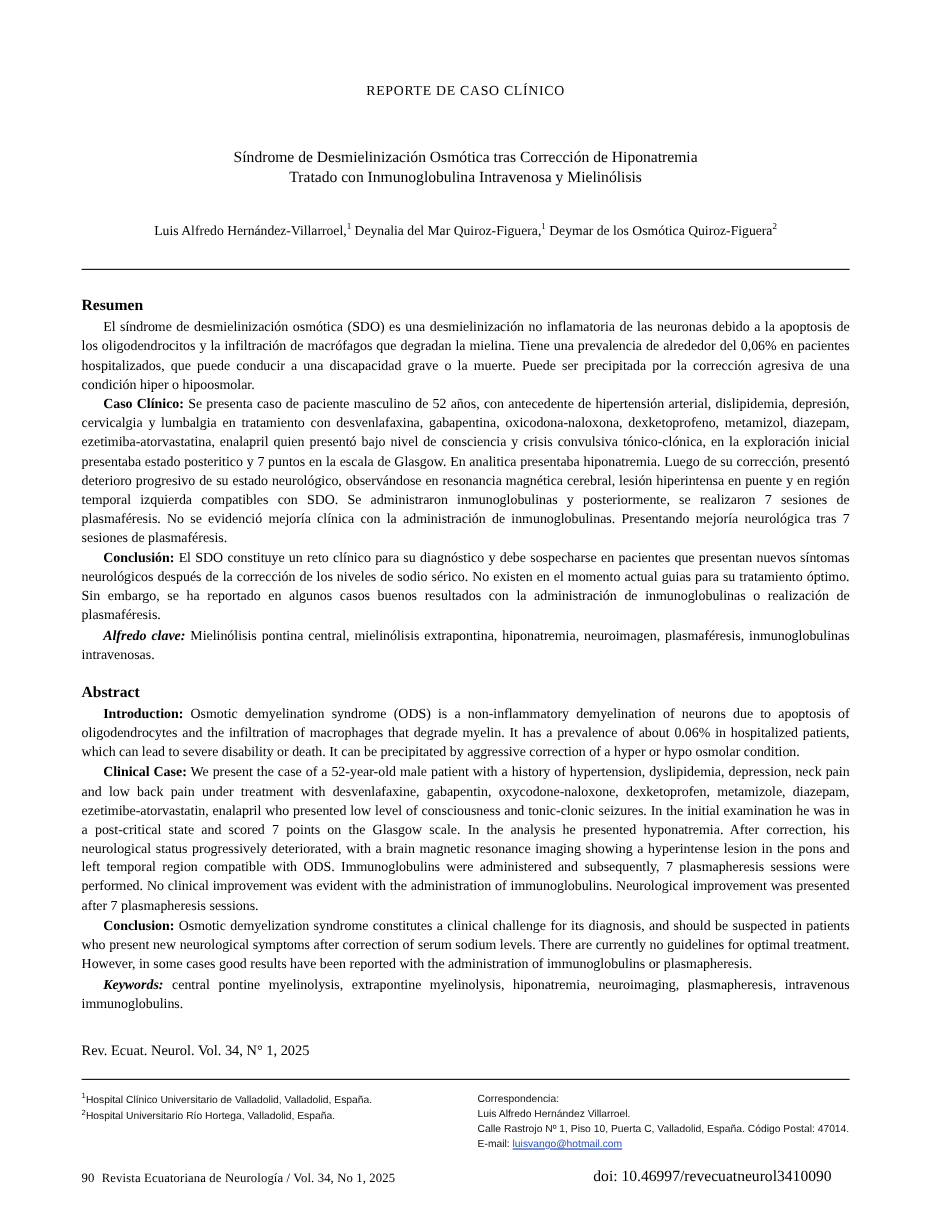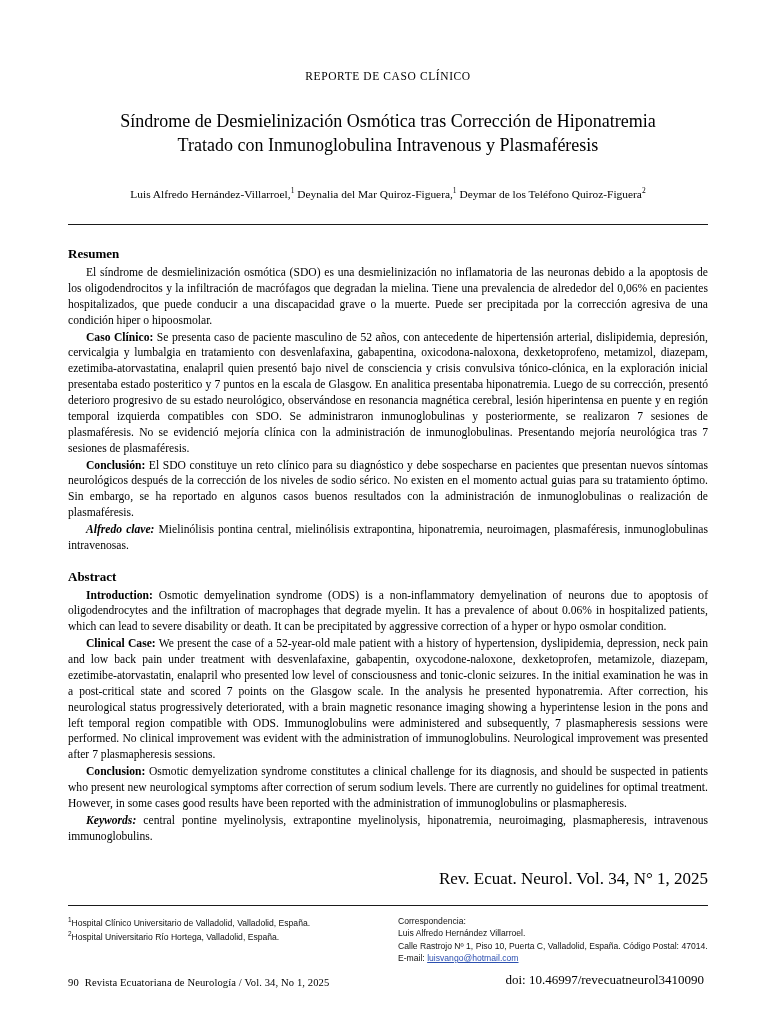--- a/index.html
+++ b/index.html
@@ -30,23 +30,23 @@
   
   .kicker {
     text-align: center;
     font-size: 11.5px;
     letter-spacing: 0.6px;
     margin-top: 70px;
     font-variant: small-caps;
   }
   .title-es {
     text-align: center;
-    font-size: 18px;
+    font-size: 13px;
     line-height: 1.32;
-    margin-top: 28px;
+    margin-top: 40px;
     font-weight: normal;
   }
   .title-en {
     text-align: center;
     font-size: 16.5px;
     line-height: 1.33;
     margin-top: 12px;
     font-style: italic;
     font-weight: normal;
   }
@@ -79,22 +79,21 @@
   .para {
     margin: 0 0 0 0;
     text-indent: 18px;
   }
   .para + .para { margin-top: 1px; }
   .blk { margin-top: 8px; }
   .lead { font-weight: bold; }
   .kw-label { font-style: italic; font-weight: bold; }
 
   .journal-ref {
-    text-align: right;
-    font-size: 17px;
+    font-size: 12px;
     margin-top: 24px;
   }
 
   .rule-bot {
     border: 0;
     border-top: 1.1px solid #1a1a1a;
     margin: 16px 0 0 0;
   }
 
   
@@ -108,21 +107,21 @@
   }
   .aff-col { width: 330px; }
   .corr-col { width: 310px; }
   .foot-wrap sup { font-size: 6.4px; vertical-align: super; }
   .mail { color: #2b4fb0; text-decoration: underline; }
 
   
   .page-footer {
     position: absolute;
     left: 68px;
-    right: 72px;
+    right: 83px;
     bottom: 36px;
     display: flex;
     justify-content: space-between;
     align-items: flex-end;
     font-family: "Liberation Serif", serif;
     font-size: 10.6px;
   }
   .pf-left { letter-spacing: 0.1px; }
   .pf-left .pnum { margin-right: 6px; }
   .pf-right { font-size: 13px; }
@@ -130,26 +129,26 @@
 </head>
 <body>
 
 <div class="page">
   <div class="content">
 
     <div class="kicker">REPORTE DE CASO CLÍNICO</div>
 
     <h1 class="title-es">
       <span>Síndrome de Desmielinización Osmótica tras Corrección de Hiponatremia</span><br>
-      <span>Tratado con Inmunoglobulina Intravenous y Plasmaféresis</span>
+      <span>Tratado con Inmunoglobulina Intravenosa y Mielinólisis</span>
     </h1>
 
 
     <div class="authors">
-      <span>Luis Alfredo Hernández-Villarroel,</span><sup>1</sup><span> Deynalia del Mar Quiroz-Figuera,</span><sup>1</sup><span> Deymar de los Teléfono Quiroz-Figuera</span><sup>2</sup>
+      <span>Luis Alfredo Hernández-Villarroel,</span><sup>1</sup><span> Deynalia del Mar Quiroz-Figuera,</span><sup>1</sup><span> Deymar de los Osmótica Quiroz-Figuera</span><sup>2</sup>
     </div>
 
     <hr class="rule-top">
 
     <div class="body-col">
 
       <div class="sec-head">Resumen</div>
 
       <p class="para">El síndrome de desmielinización osmótica (SDO) es una desmielinización no inflamatoria de las neuronas debido a la apoptosis de los oligodendrocitos y la infiltración de macrófagos que degradan la mielina. Tiene una prevalencia de alrededor del 0,06% en pacientes hospitalizados, que puede conducir a una discapacidad grave o la muerte. Puede ser precipitada por la corrección agresiva de una condición hiper o hipoosmolar.</p>
 

